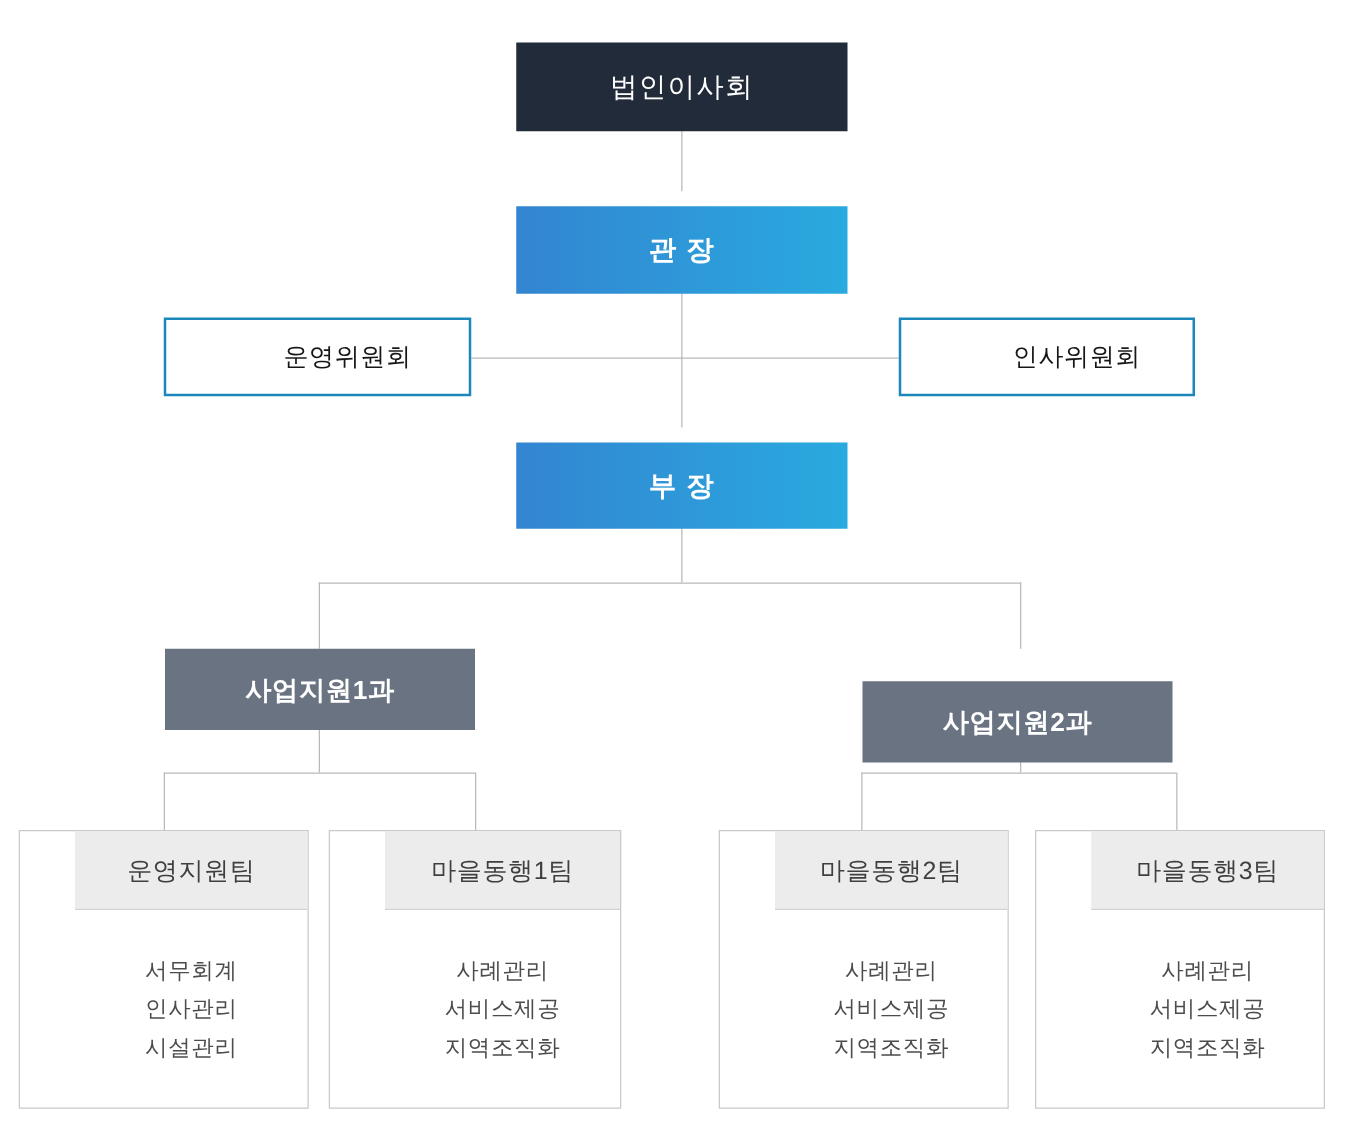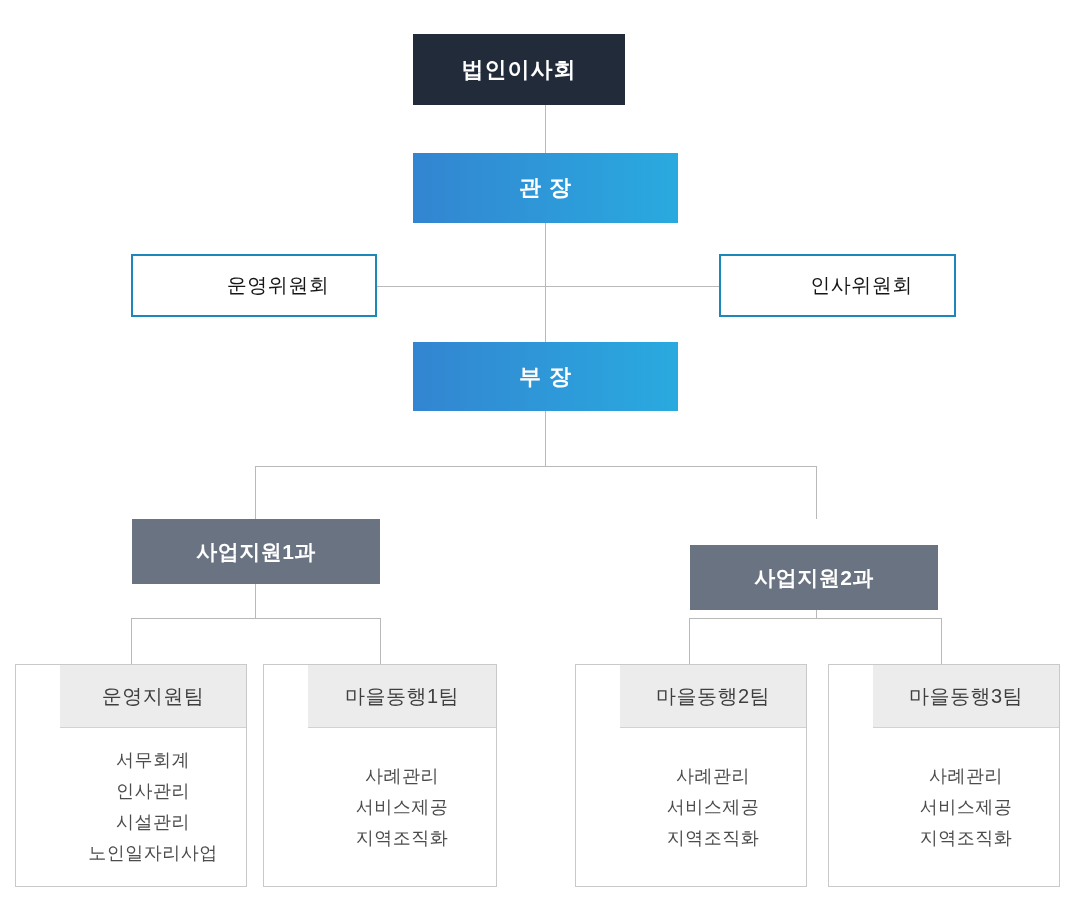--- a/index.html
+++ b/index.html
@@ -30,27 +30,27 @@
   .c14{left:689px;top:618px;height:46px;}
   .c15{left:941px;top:618px;height:46px;}
 
   .node{
     position:absolute;
     display:flex;align-items:center;justify-content:center;
     box-sizing:border-box;
     text-align:center;
   }
   .board{
-    left:413px;top:34px;width:212px;height:71px;
+    left:413px;top:34px;width:265px;height:71px;
     background:#212b3a;color:#ffffff;
-    font-size:22px;font-weight:700;letter-spacing:1px;
+    font-size:22px;font-weight:400;letter-spacing:1px;
   }
   .gradient{
     background:linear-gradient(90deg,#3385d1,#29aadf);
-    color:#ffffff;font-size:22px;font-weight:600;letter-spacing:1px;
+    color:#ffffff;font-size:22px;font-weight:600;letter-spacing:1px;margin-top:12px;
   }
   .director{left:413px;top:153px;width:265px;height:70px;}
   .manager{left:413px;top:342px;width:265px;height:69px;}
   .committee{
     background:#ffffff;border:2px solid #1b87ba;color:#161616;
     font-size:20px;font-weight:500;letter-spacing:0.5px;padding-left:48px;
   }
   .committee-left{left:131px;top:254px;width:246px;height:63px;}
   .committee-right{left:719px;top:254px;width:237px;height:63px;}
   .dept{
@@ -110,21 +110,20 @@
   <div class="node manager gradient">부 장</div>
   <div class="node dept dept1">사업지원1과</div>
   <div class="node dept dept2">사업지원2과</div>
 
   <div class="team team1">
     <div class="team-header">운영지원팀</div>
     <div class="team-body">
       <div class="duty">서무회계</div>
       <div class="duty">인사관리</div>
       <div class="duty">시설관리</div>
-      <div class="duty">노인일자리사업</div>
     </div>
   </div>
 
   <div class="team team2">
     <div class="team-header">마을동행1팀</div>
     <div class="team-body">
       <div class="duty">사례관리</div>
       <div class="duty">서비스제공</div>
       <div class="duty">지역조직화</div>
     </div>

